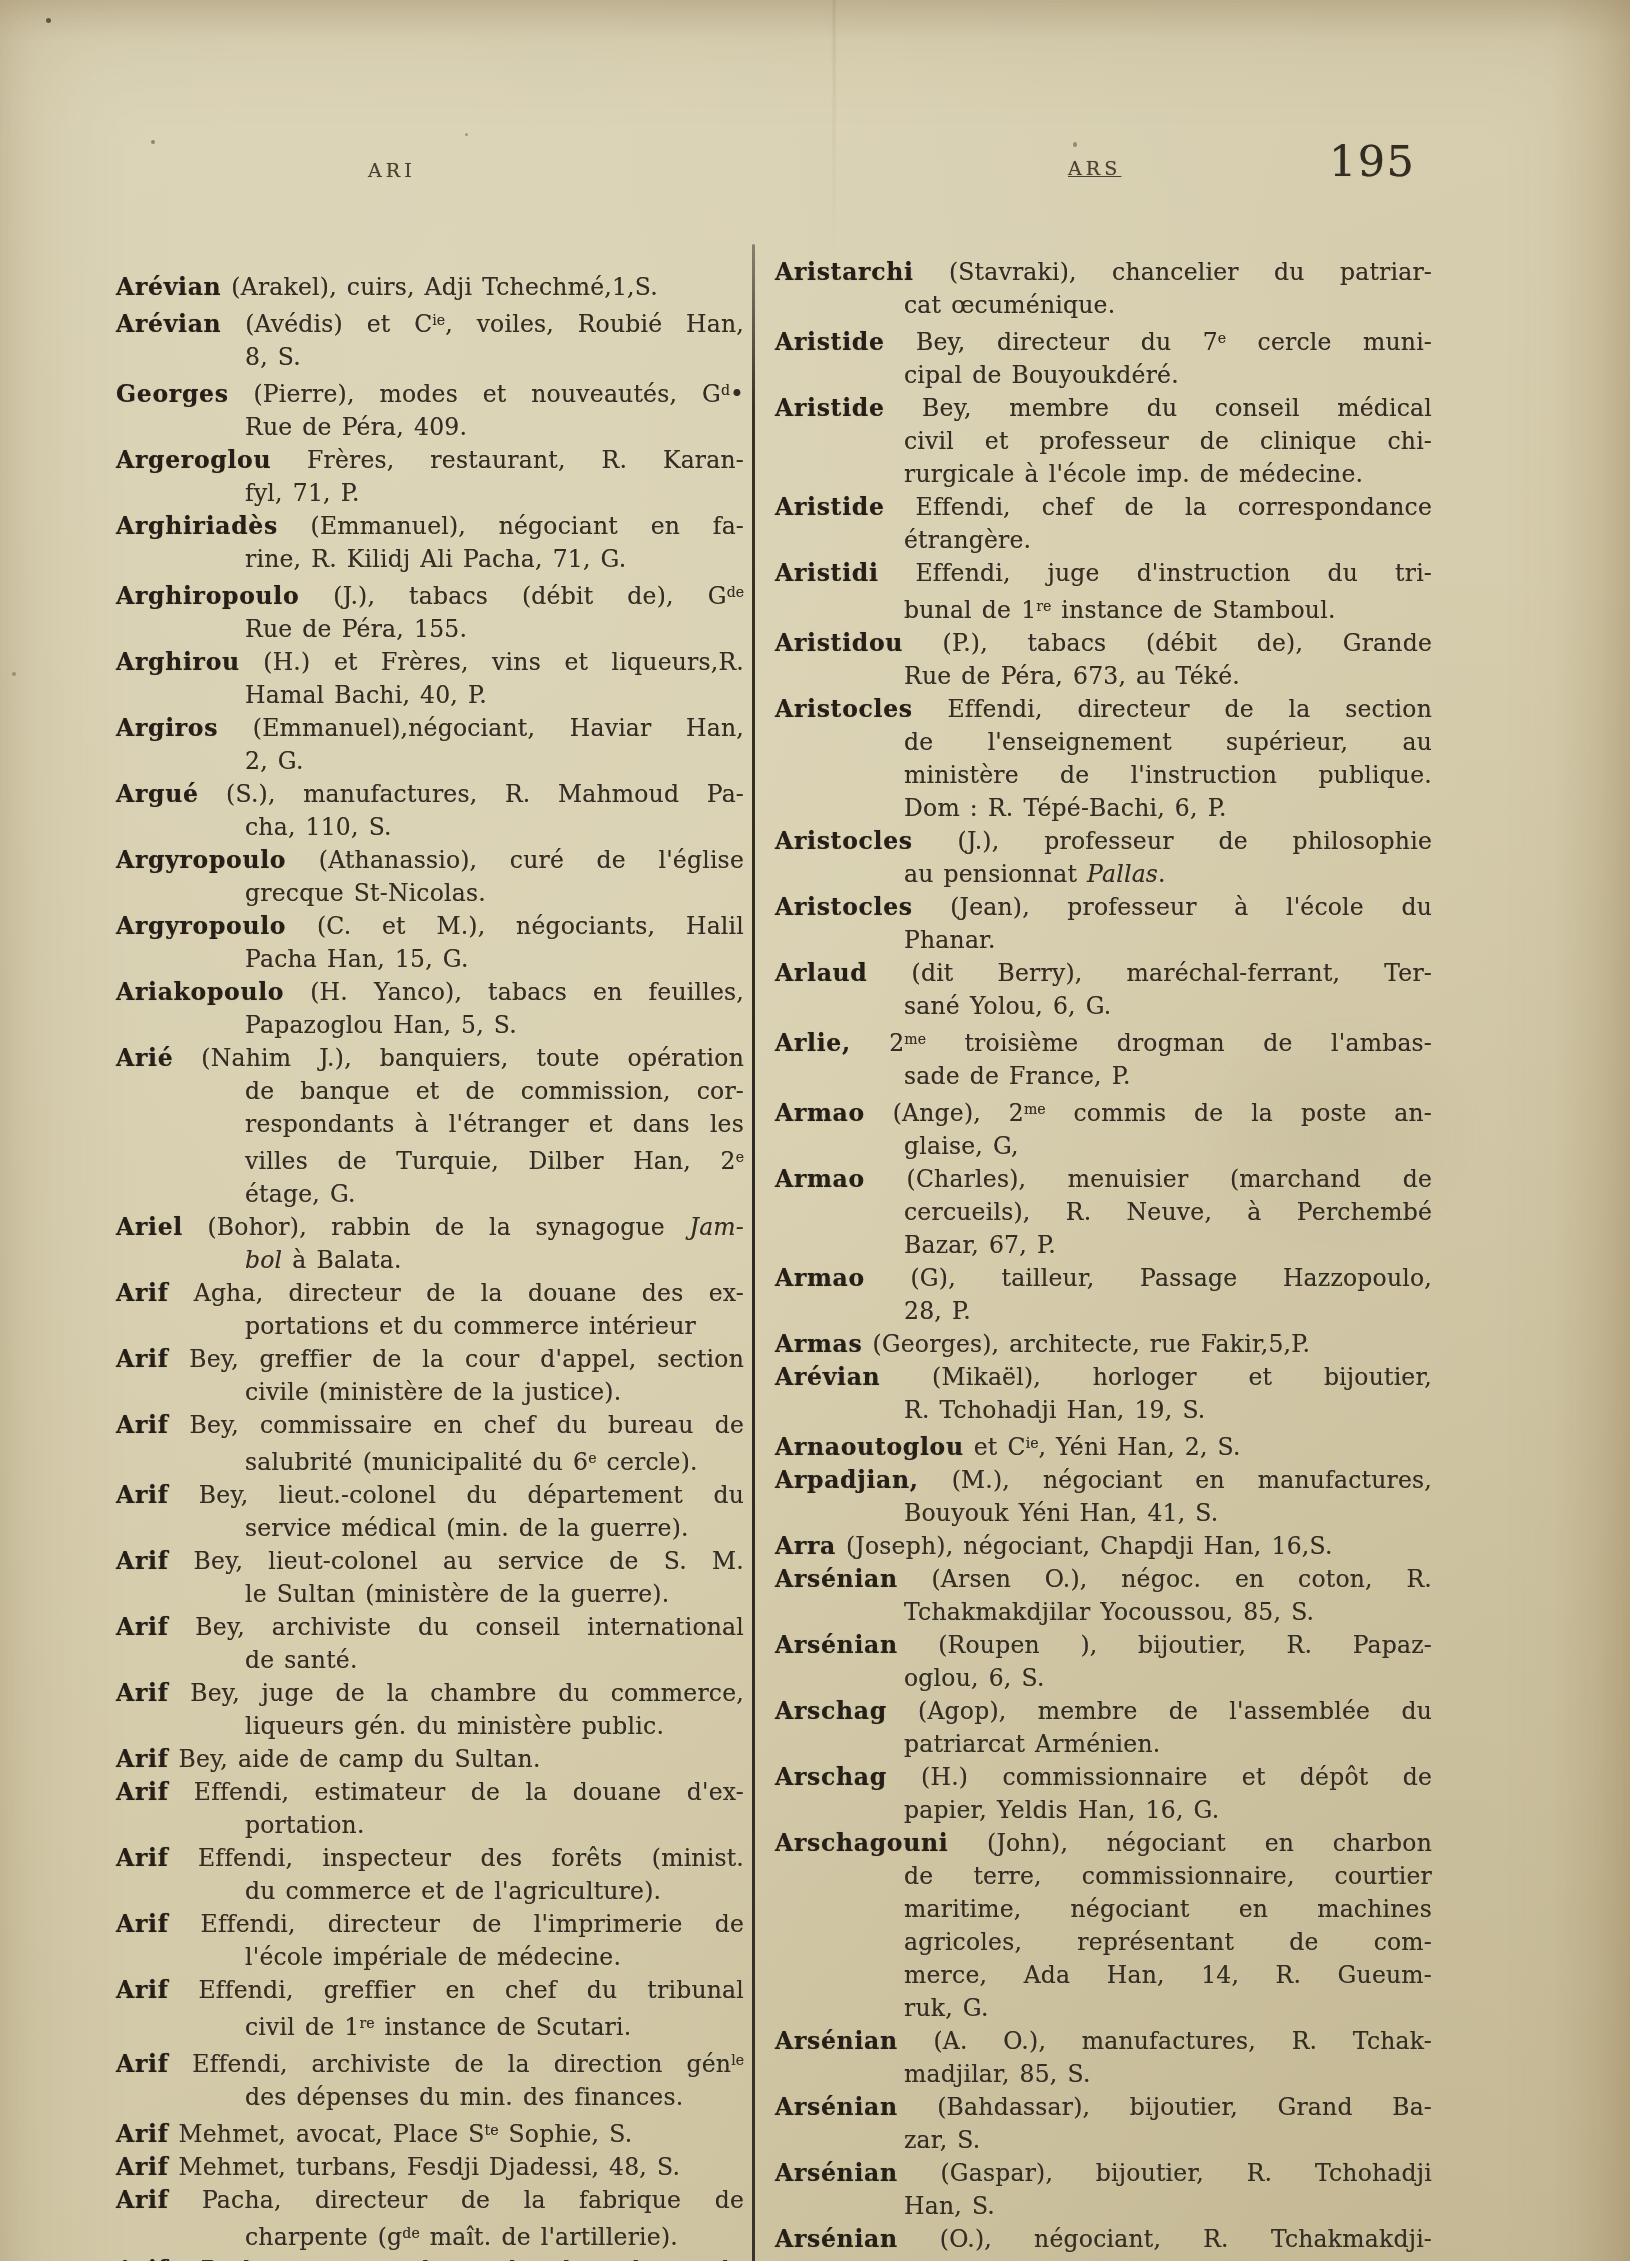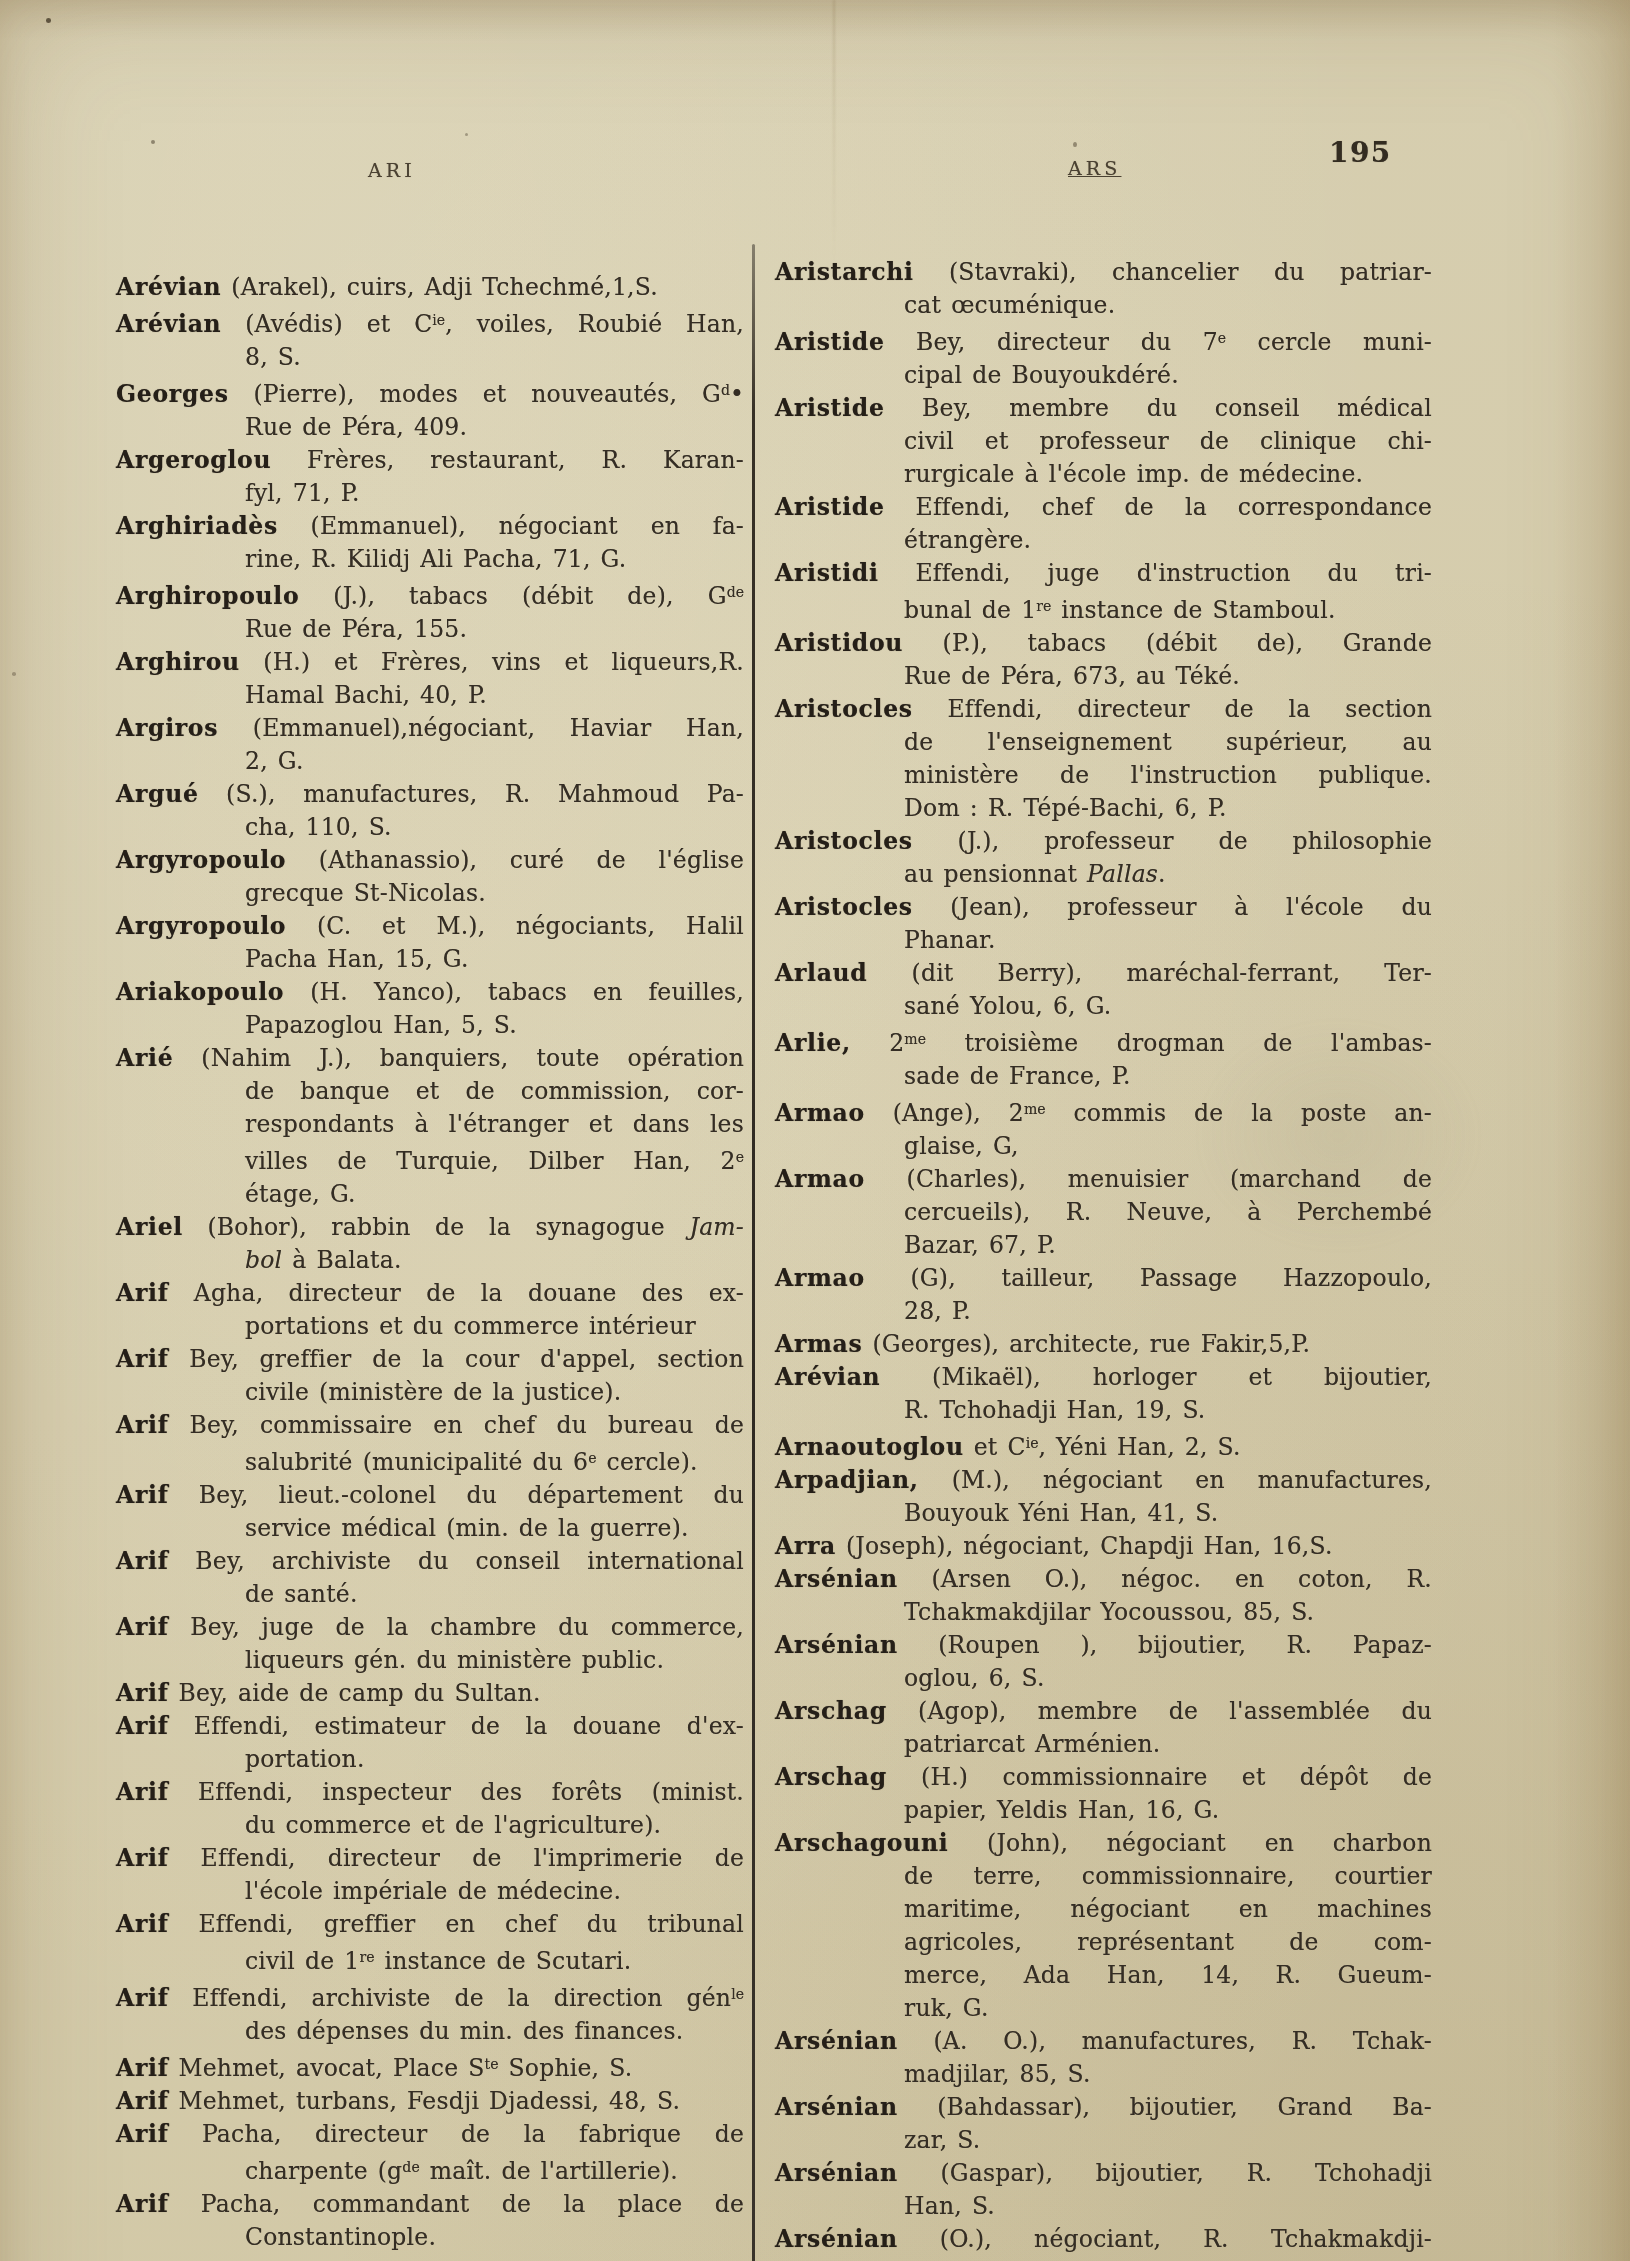--- a/index.html
+++ b/index.html
@@ -38,21 +38,21 @@
 
   
   .running{
     position:absolute;z-index:2;font-size:19px;letter-spacing:4.1px;
     color:#4a4132;text-shadow:0 0 0.7px rgba(70,58,42,.55);
   }
   .h-left{left:368px;top:159px;}
   .h-right{left:1068px;top:157px;text-decoration:underline;}
   .pagenum{
     position:absolute;z-index:2;left:1329px;top:136px;
-    font-size:28px;font-weight:bold;letter-spacing:1.4px;
+    font-size:43px;font-weight:normal;letter-spacing:1.4px;
     color:#332c21;text-shadow:0 0 0.7px rgba(50,40,28,.5);
   }
 
   
   .divider{
     position:absolute;z-index:2;left:752px;top:244px;width:3.2px;height:2080px;
     background:linear-gradient(to bottom, #46403690 0%, #373126 8%, #2f2a22 55%, #3a342b 100%);
     border-radius:1.8px;
   }
 
@@ -166,20 +166,24 @@
       </div>
       <div class="entry">
         <div class="ln first"><span class="nm">Arif</span> Bey, commissaire en chef du bureau de</div>
         <div class="ln last">salubrité (municipalité du 6<sup>e</sup> cercle).</div>
       </div>
       <div class="entry">
         <div class="ln first"><span class="nm">Arif</span> Bey, lieut.-colonel du département du</div>
         <div class="ln last">service médical (min. de la guerre).</div>
       </div>
       <div class="entry">
+        <div class="ln first"><span class="nm">Arif</span> Bey, lieut-colonel au service de S. M.</div>
+        <div class="ln last">le Sultan (ministère de la guerre).</div>
+      </div>
+      <div class="entry">
         <div class="ln first"><span class="nm">Arif</span> Bey, archiviste du conseil international</div>
         <div class="ln last">de santé.</div>
       </div>
       <div class="entry">
         <div class="ln first"><span class="nm">Arif</span> Bey, juge de la chambre du commerce,</div>
         <div class="ln last">liqueurs gén. du ministère public.</div>
       </div>
       <div class="entry">
         <div class="ln first last"><span class="nm">Arif</span> Bey, aide de camp du Sultan.</div>
       </div>

